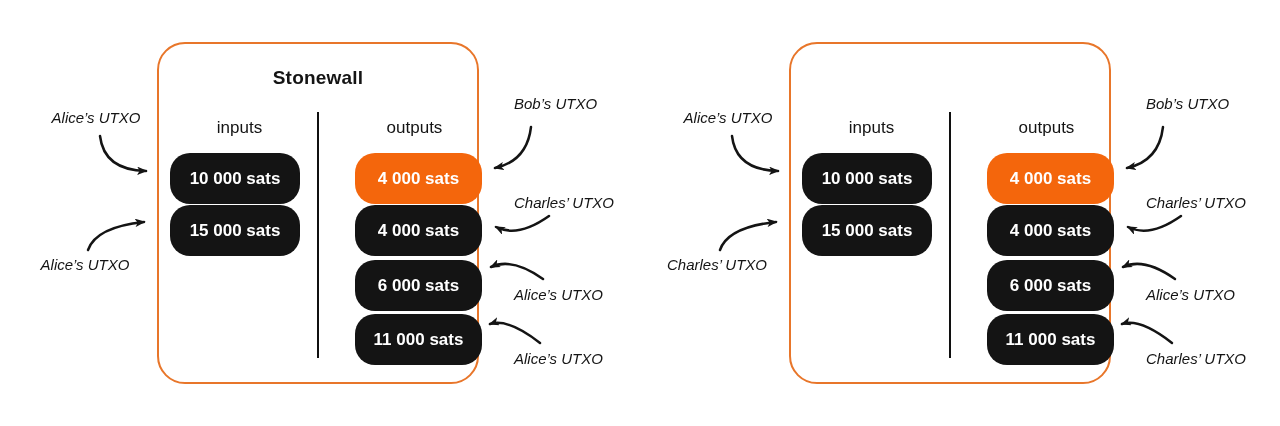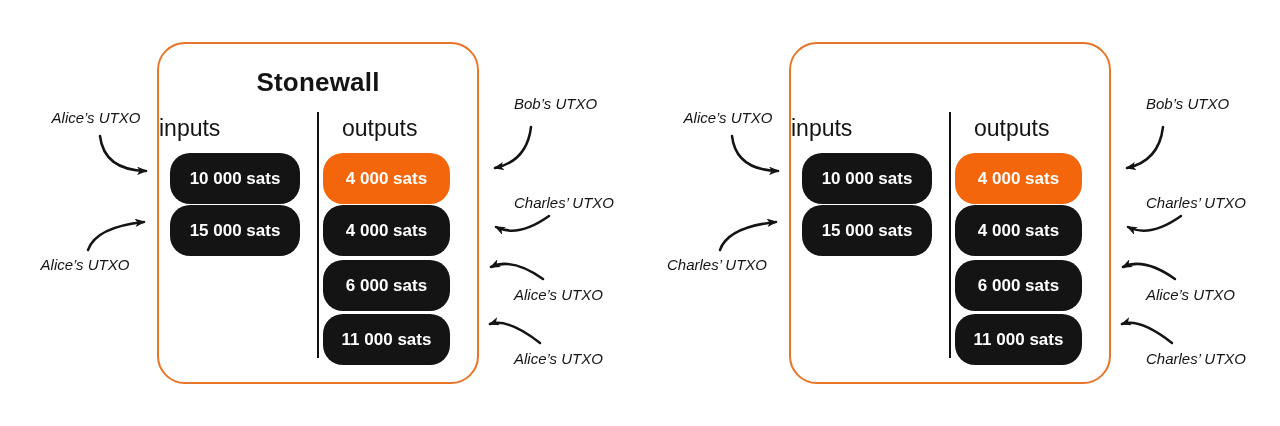--- a/index.html
+++ b/index.html
@@ -22,43 +22,43 @@
   .box {
     position: absolute; left: 157px; top: 42px;
     width: 322px; height: 342px;
     border: 2px solid var(--border-orange);
     border-radius: 28px;
     background: var(--bg);
   }
   .title {
     position: absolute; top: 23px; left: 0; width: 100%;
     text-align: center;
-    font-size: 26px; font-weight: bold; color: var(--ink);
+    font-size: 19px; font-weight: bold; color: var(--ink);
     letter-spacing: 0.2px;
   }
   .col-header {
     position: absolute; top: 75px; width: 161px;
-    text-align: left; font-size: 23px; line-height: 18px; color: var(--ink);
+    text-align: center; font-size: 17px; line-height: 18px; color: var(--ink);
   }
   .col-header.inputs { left: 0; }
-  .col-header.outputs { left: 155px; padding-left: 28px; }
+  .col-header.outputs { left: 161px; padding-left: 28px; }
   .divider {
     position: absolute; left: 158px; top: 68px;
     width: 2px; height: 246px; background: #101010;
   }
   .pill {
     position: absolute; height: 51px; border-radius: 20px;
     background: var(--pill-black); color: #ffffff;
     font-size: 17px; font-weight: bold;
     display: flex; align-items: center; justify-content: center;
     white-space: nowrap;
   }
   .pill.highlight { background: var(--accent); }
   .pill.in  { left: 11px;  width: 130px; }
-  .pill.out { left: 164px; width: 127px; }
+  .pill.out { left: 196px; width: 127px; }
   .label {
     position: absolute; font-style: italic; font-size: 15px;
     color: var(--ink); white-space: nowrap;
   }
   .label.center  { transform: translate(-50%, -50%); }
   .label.vcenter { transform: translateY(-50%); }
   .arrows { position: absolute; left: 0; top: 0; pointer-events: none; }
   .arrows path.stroke {
     fill: none; stroke: var(--ink);
     stroke-width: 2.5; stroke-linecap: round;

